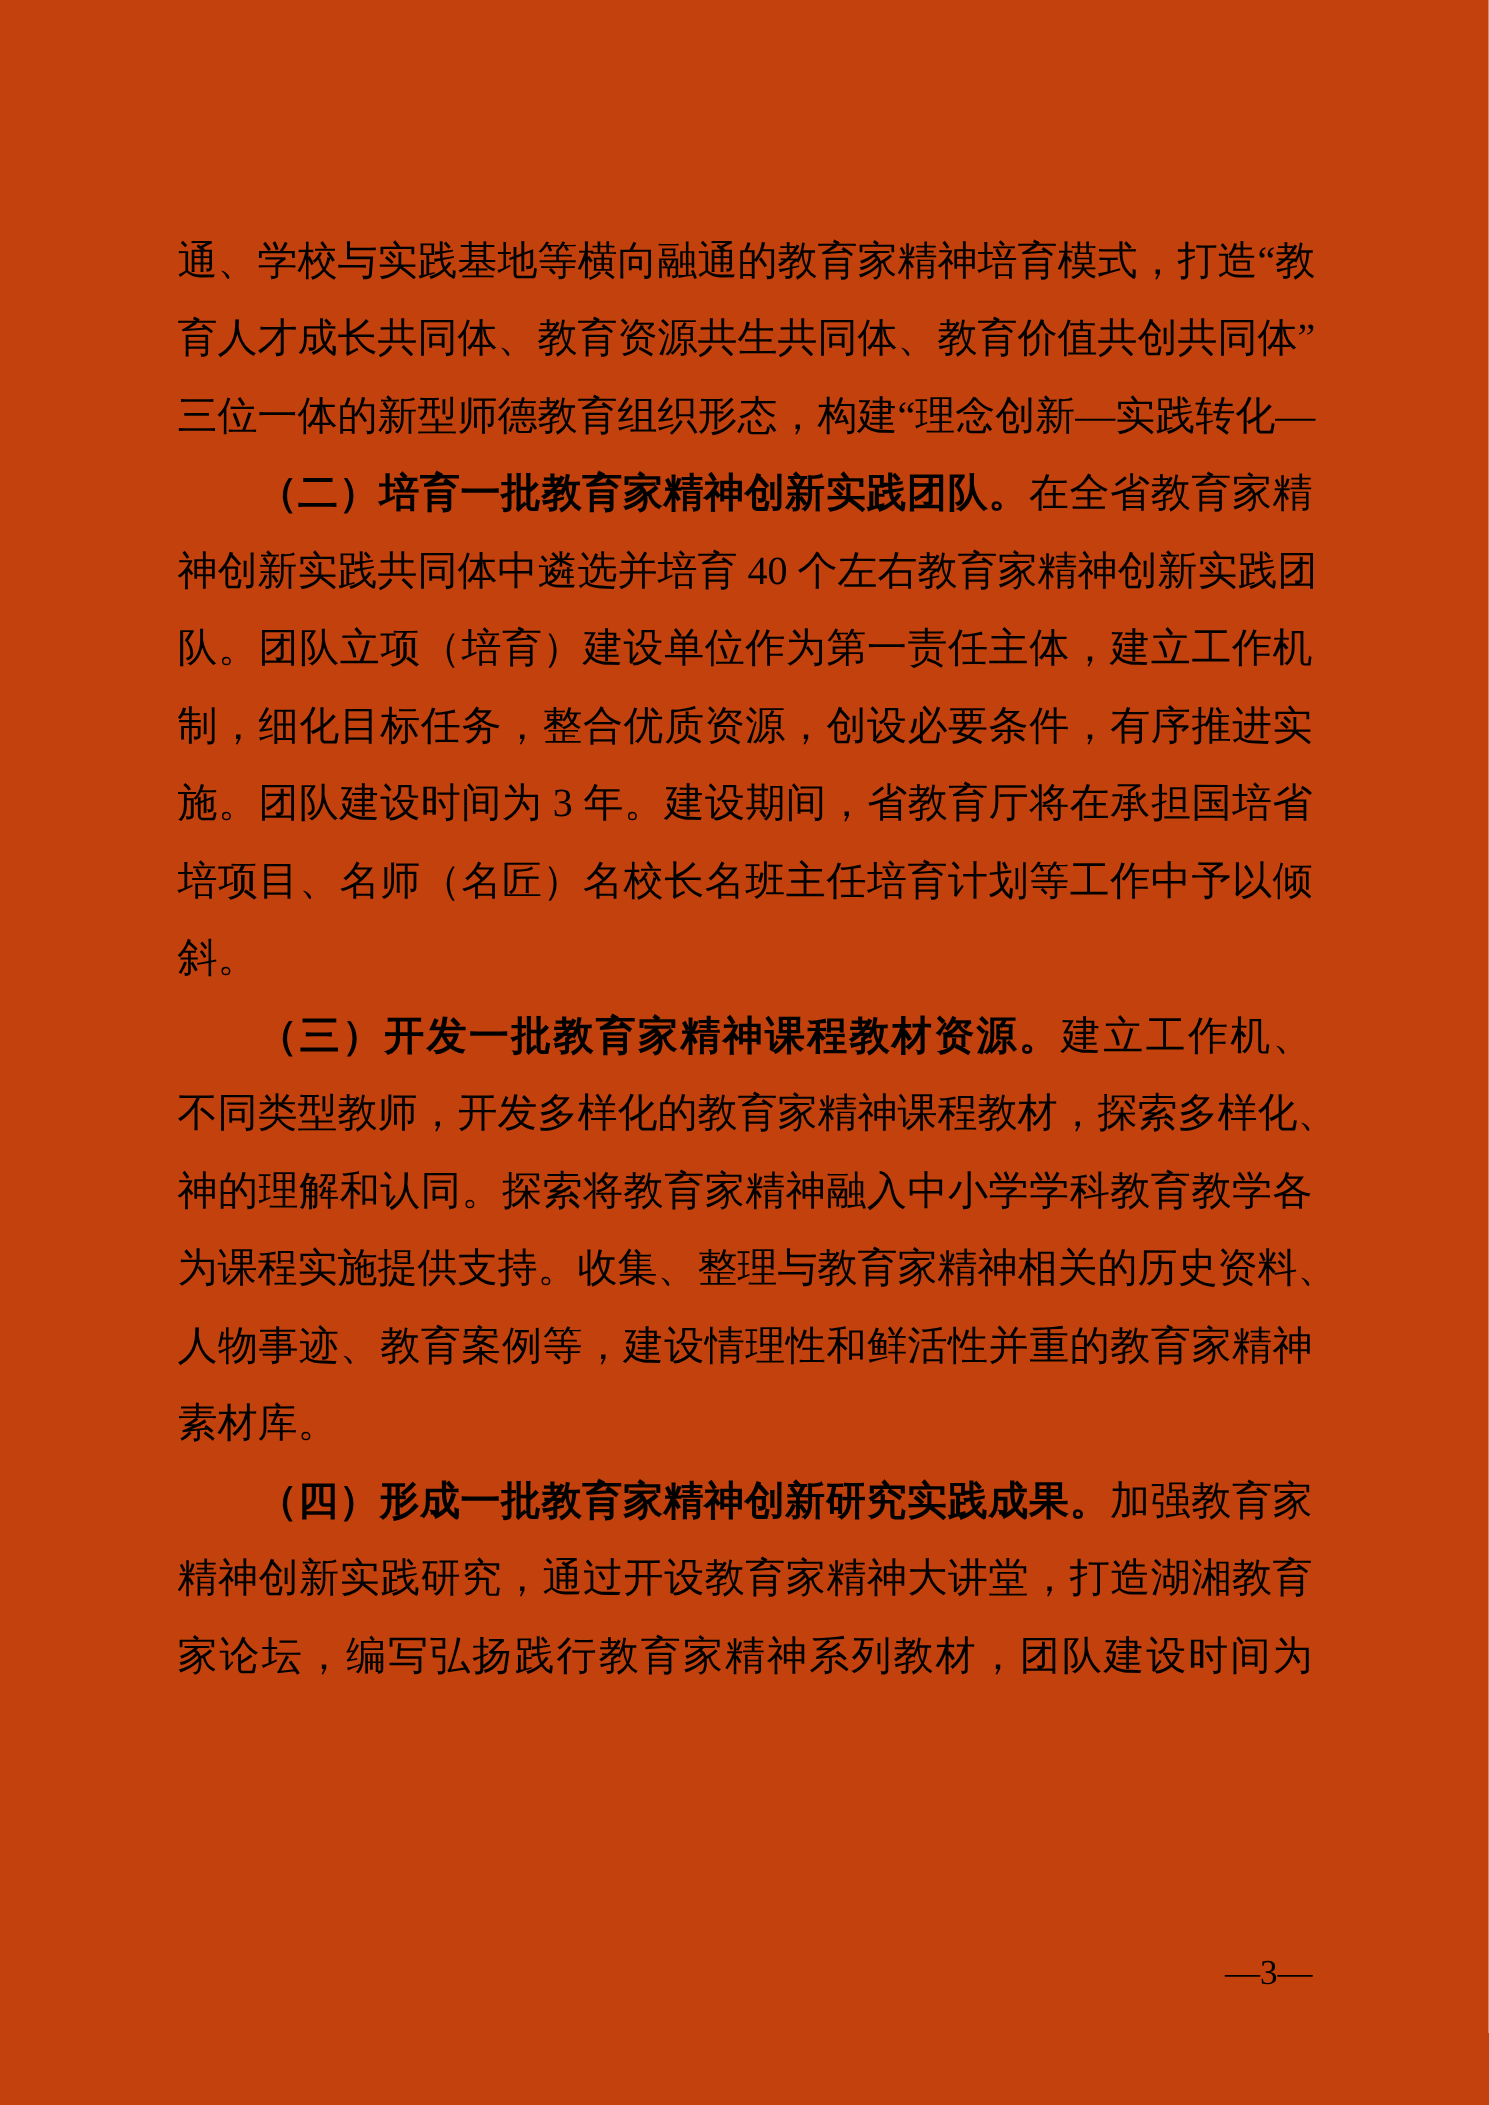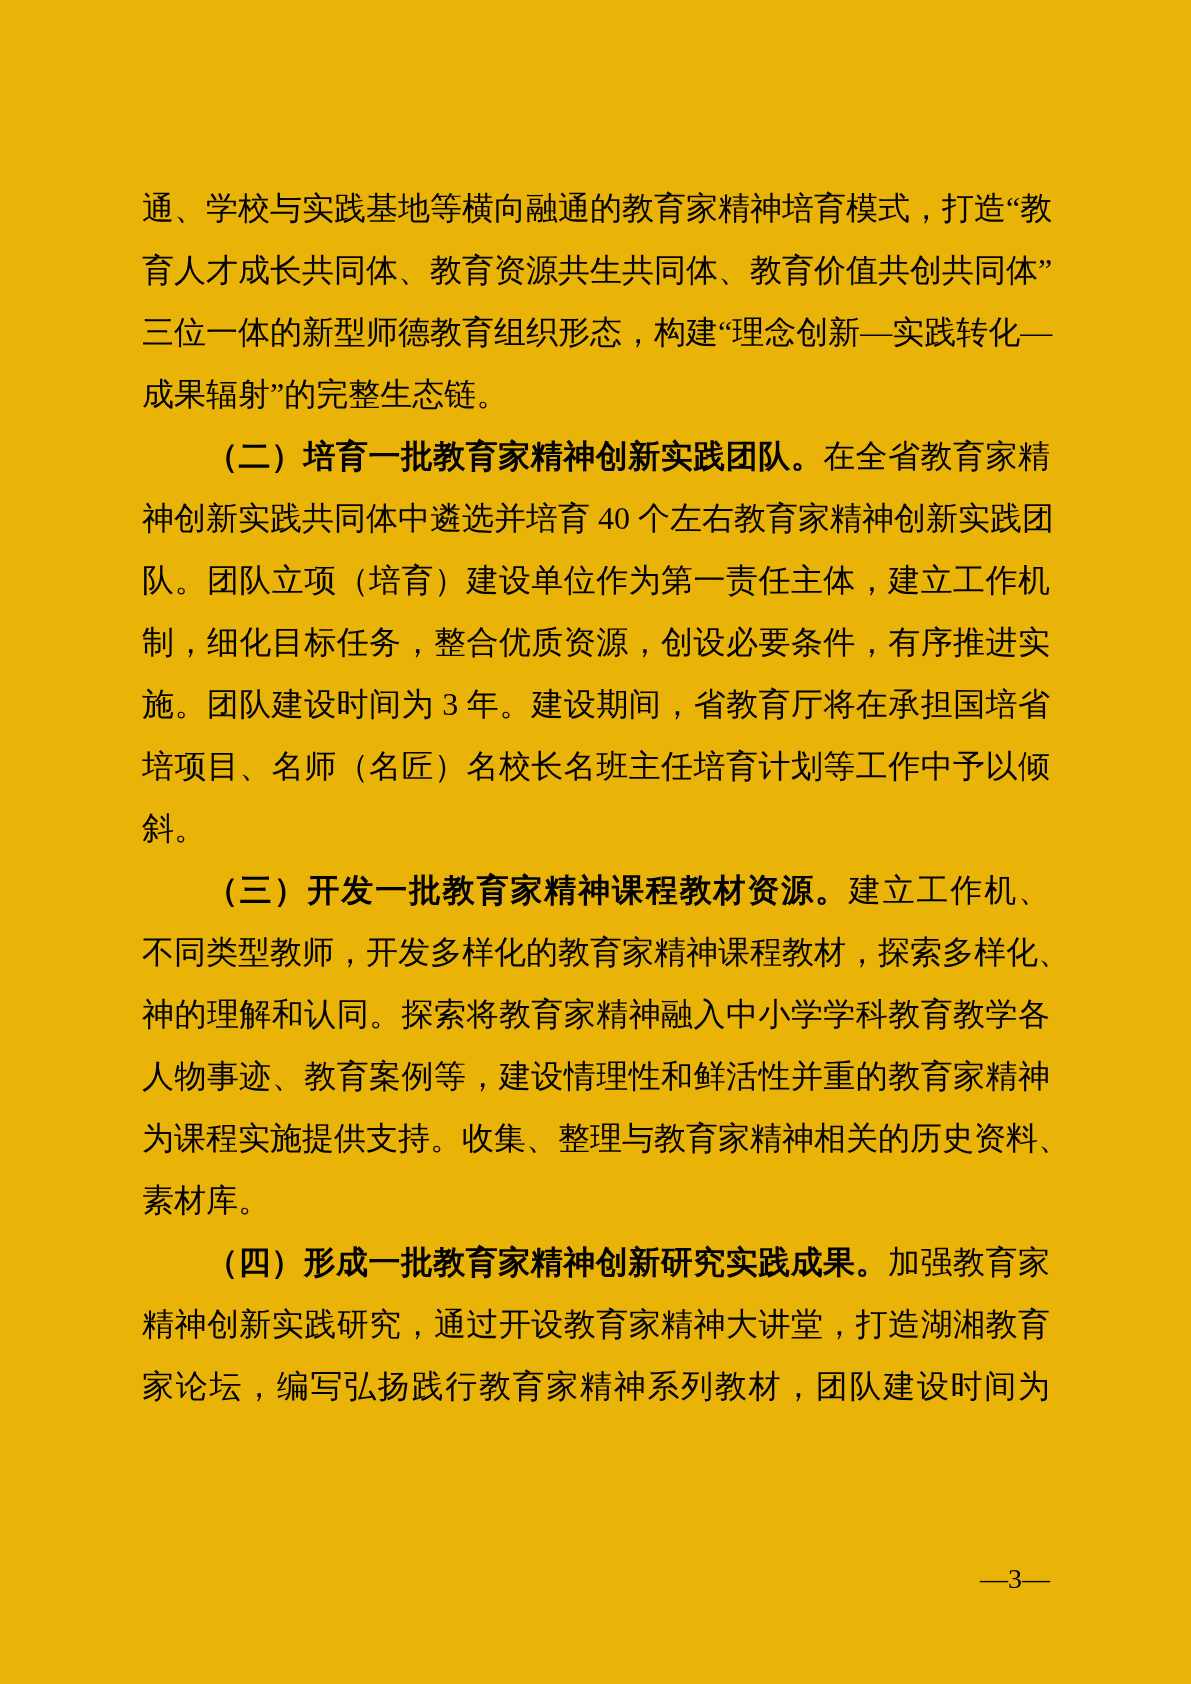--- a/index.html
+++ b/index.html
@@ -4,21 +4,21 @@
 <style>
   html, body {
     margin: 0;
     padding: 0;
     background: #ffffff;
   }
   .page {
     position: relative;
     width: 1191px;
     height: 1684px;
-    background: #eab308;
+    background: #c2410c;
     color: #000000;
     font-family: "Liberation Serif", "DejaVu Serif", serif;
     overflow: hidden;
   }
   .body-text {
     position: absolute;
     left: 142px;
     top: 177px;
     width: 908px;
   }
@@ -55,32 +55,31 @@
   }
 </style>
 </head>
 <body>
 
 <div class="page">
   <div class="body-text">
       <div class="line"><span class="seg">通、学校与实践基地等横向融通的教育家精神培育模式，打造“教</span></div>
       <div class="line"><span class="seg">育人才成长共同体、教育资源共生共同体、教育价值共创共同体”</span></div>
       <div class="line"><span class="seg">三位一体的新型师德教育组织形态，构建“理念创新—实践转化—</span></div>
-      <div class="line para-end"><span class="seg">成果辐射”的完整生态链。</span></div>
       <div class="line indent"><span class="seg seg-bold">（二）培育一批教育家精神创新实践团队。</span><span class="seg">在全省教育家精</span></div>
       <div class="line"><span class="seg">神创新实践共同体中遴选并培育 40 个左右教育家精神创新实践团</span></div>
       <div class="line"><span class="seg">队。团队立项（培育）建设单位作为第一责任主体，建立工作机</span></div>
       <div class="line"><span class="seg">制，细化目标任务，整合优质资源，创设必要条件，有序推进实</span></div>
       <div class="line"><span class="seg">施。团队建设时间为 3 年。建设期间，省教育厅将在承担国培省</span></div>
       <div class="line"><span class="seg">培项目、名师（名匠）名校长名班主任培育计划等工作中予以倾</span></div>
       <div class="line para-end"><span class="seg">斜。</span></div>
       <div class="line indent"><span class="seg seg-bold">（三）开发一批教育家精神课程教材资源。</span><span class="seg">建立工作机、</span></div>
       <div class="line"><span class="seg">不同类型教师，开发多样化的教育家精神课程教材，探索多样化、</span></div>
       <div class="line"><span class="seg">神的理解和认同。探索将教育家精神融入中小学学科教育教学各</span></div>
+      <div class="line"><span class="seg">为课程实施提供支持。收集、整理与教育家精神相关的历史资料、</span></div>
       <div class="line"><span class="seg">人物事迹、教育案例等，建设情理性和鲜活性并重的教育家精神</span></div>
-      <div class="line"><span class="seg">为课程实施提供支持。收集、整理与教育家精神相关的历史资料、</span></div>
       <div class="line para-end"><span class="seg">素材库。</span></div>
       <div class="line indent"><span class="seg seg-bold">（四）形成一批教育家精神创新研究实践成果。</span><span class="seg">加强教育家</span></div>
       <div class="line"><span class="seg">精神创新实践研究，通过开设教育家精神大讲堂，打造湖湘教育</span></div>
       <div class="line"><span class="seg">家论坛，编写弘扬践行教育家精神系列教材，团队建设时间为</span></div>
     </div>
   <div class="page-number">—3—</div>
 </div>
 
 </body></html>

